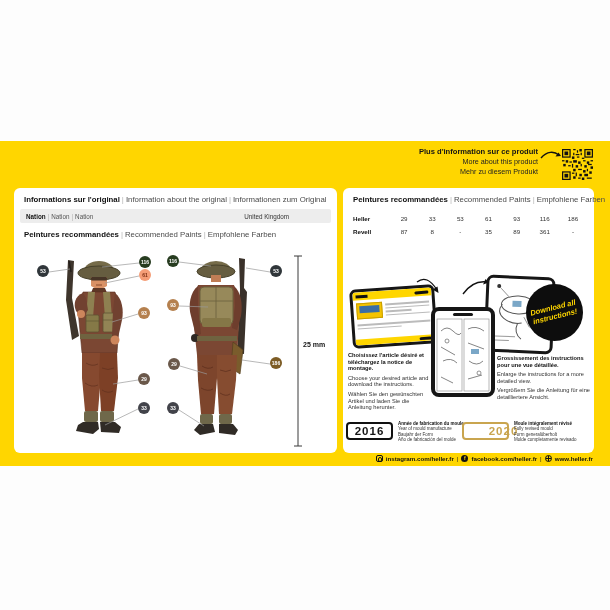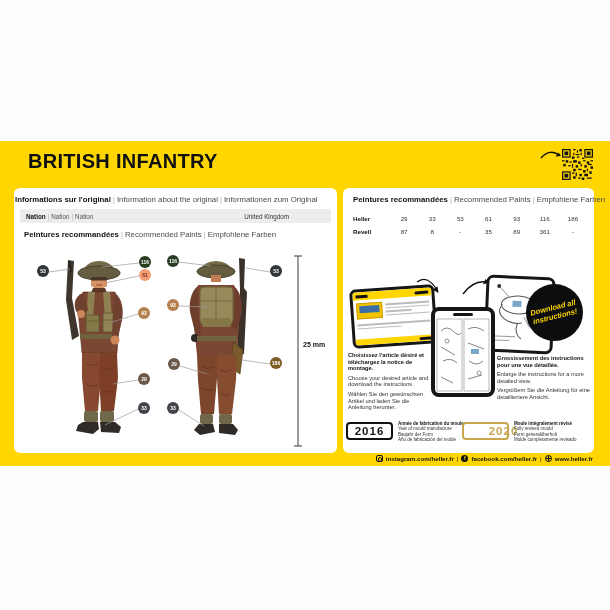--- a/index.html
+++ b/index.html
@@ -98,22 +98,26 @@
   .ic-globe::before { content:""; position:absolute; left:0; top:2.4px; width:4.8px; height:0; border-top:1px solid #111; }
   .ic-globe::after { content:""; position:absolute; left:1.9px; top:0; height:4.8px; width:0; border-left:1px solid #111; }
 </style>
 </head>
 <body>
 
 <div id="page">
 
   <div class="sheet" style="background-color: rgb(255, 214, 0);"></div>
 
-  <div class="title">BRITISH INFANTRY</div>
-
+
+  <div class="qr-info">
+    <div class="fr">Plus d'information sur ce produit</div>
+    <div class="en">More about this product</div>
+    <div class="de">Mehr zu diesem Produkt</div>
+  </div>
 
   <svg class="qr-arrow" width="22" height="13" viewBox="0 0 22 13">
     <path d="M1,9 C7,2 14,2 19,6" stroke="#111" stroke-width="1.4" fill="none"></path>
     <polygon points="21,7 15.5,7.5 18.5,3.5" fill="#111"></polygon>
   </svg>
 
   <svg class="qr-box" viewBox="0 0 25 25">
     <g fill="#111">
       <rect x="0" y="0" width="7" height="7"></rect>
         <rect x="18" y="0" width="7" height="7"></rect>
@@ -164,21 +168,21 @@
       <rect x="18" y="20" width="3" height="2"></rect>
         <rect x="9" y="22" width="2" height="2"></rect>
         <rect x="13" y="23" width="2" height="1"></rect>
       <rect x="16" y="23" width="2" height="2"></rect>
         <rect x="20" y="23" width="4" height="1"></rect>
     </g>
   </svg>
 
   <div class="panel panel-left">
 
-    <div class="sec-head" style="left:1px; top:7px;">
+    <div class="sec-head" style="left:10px; top:7px;">
       <b>Informations sur l'original</b><span class="s">|</span><span class="alt">Information about the original</span><span class="s">|</span><span class="alt">Informationen zum Original</span>
     </div>
 
     <div class="nation-row">
       <b>Nation</b>
         <span class="s">|</span>
         <span>Nation</span>
         <span class="s">|</span>
         <span>Nation</span>
       <span class="val">United Kingdom</span>

